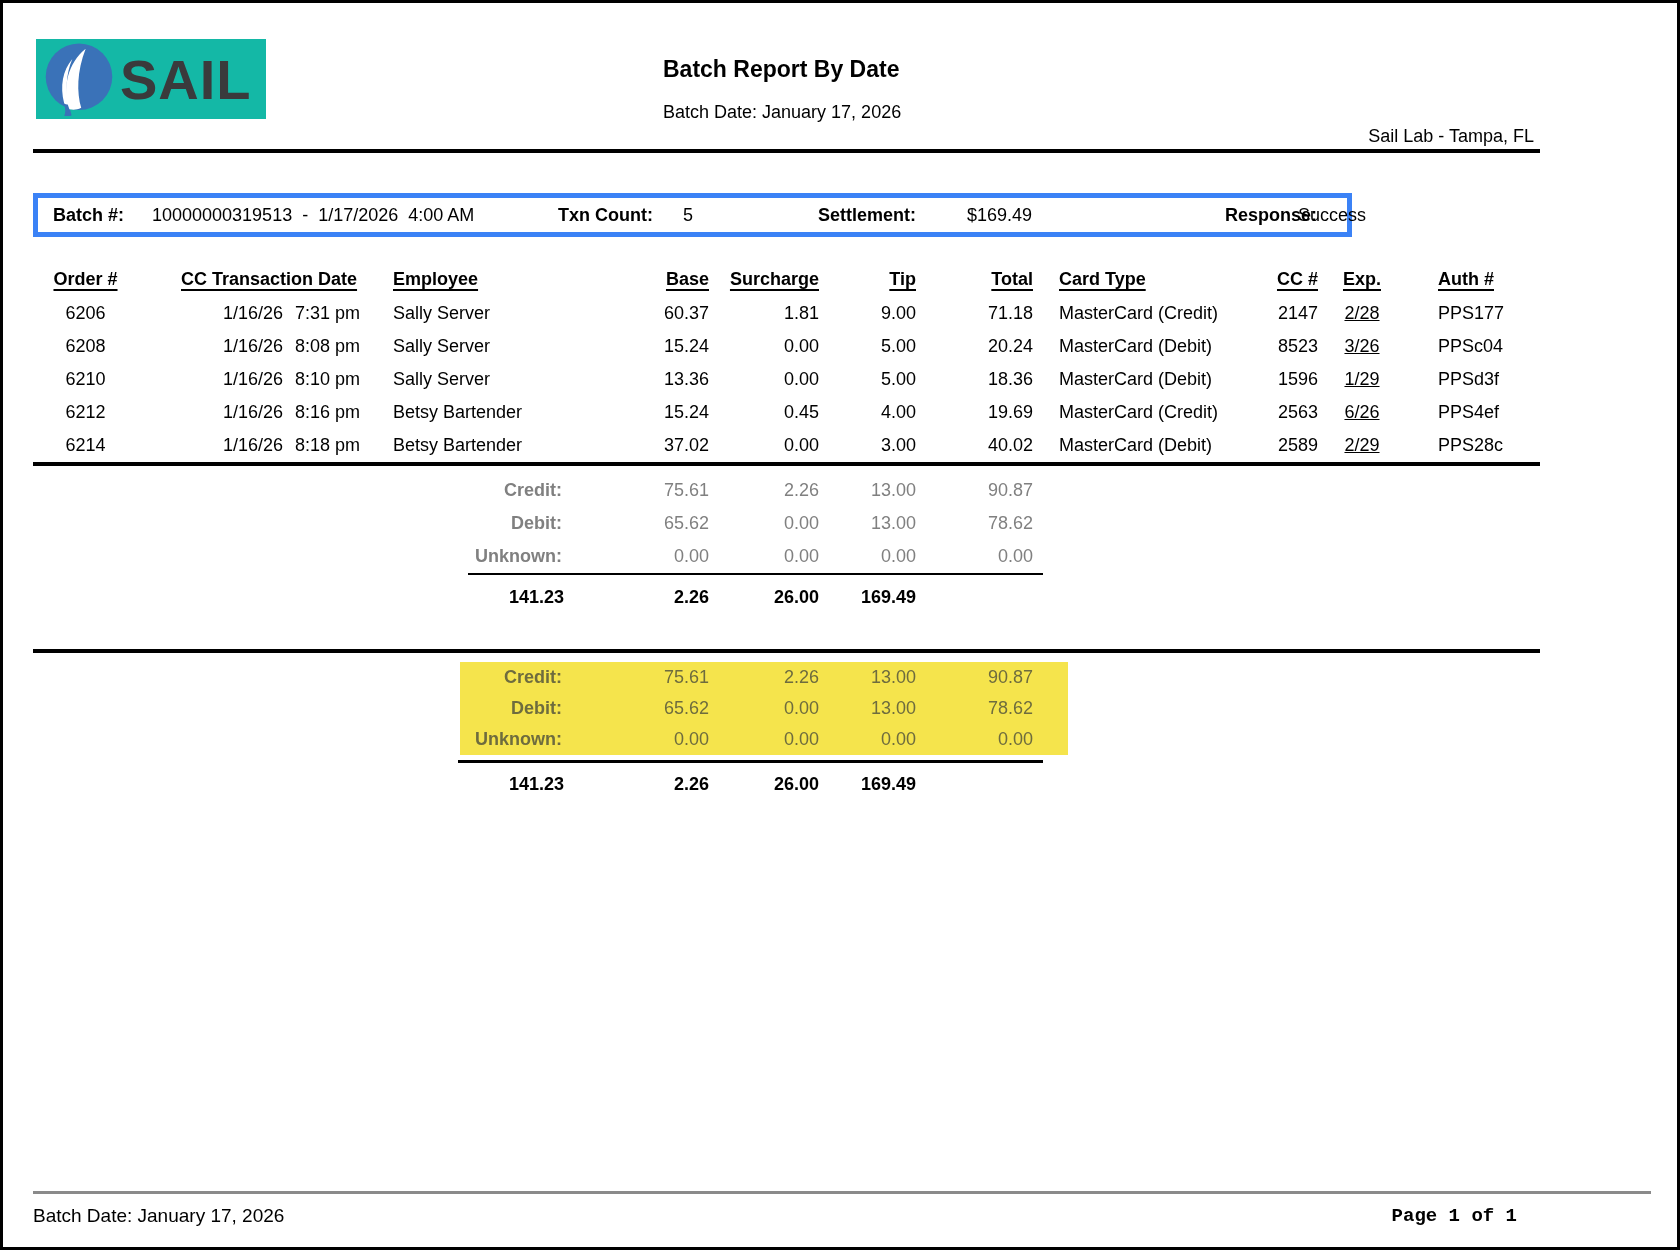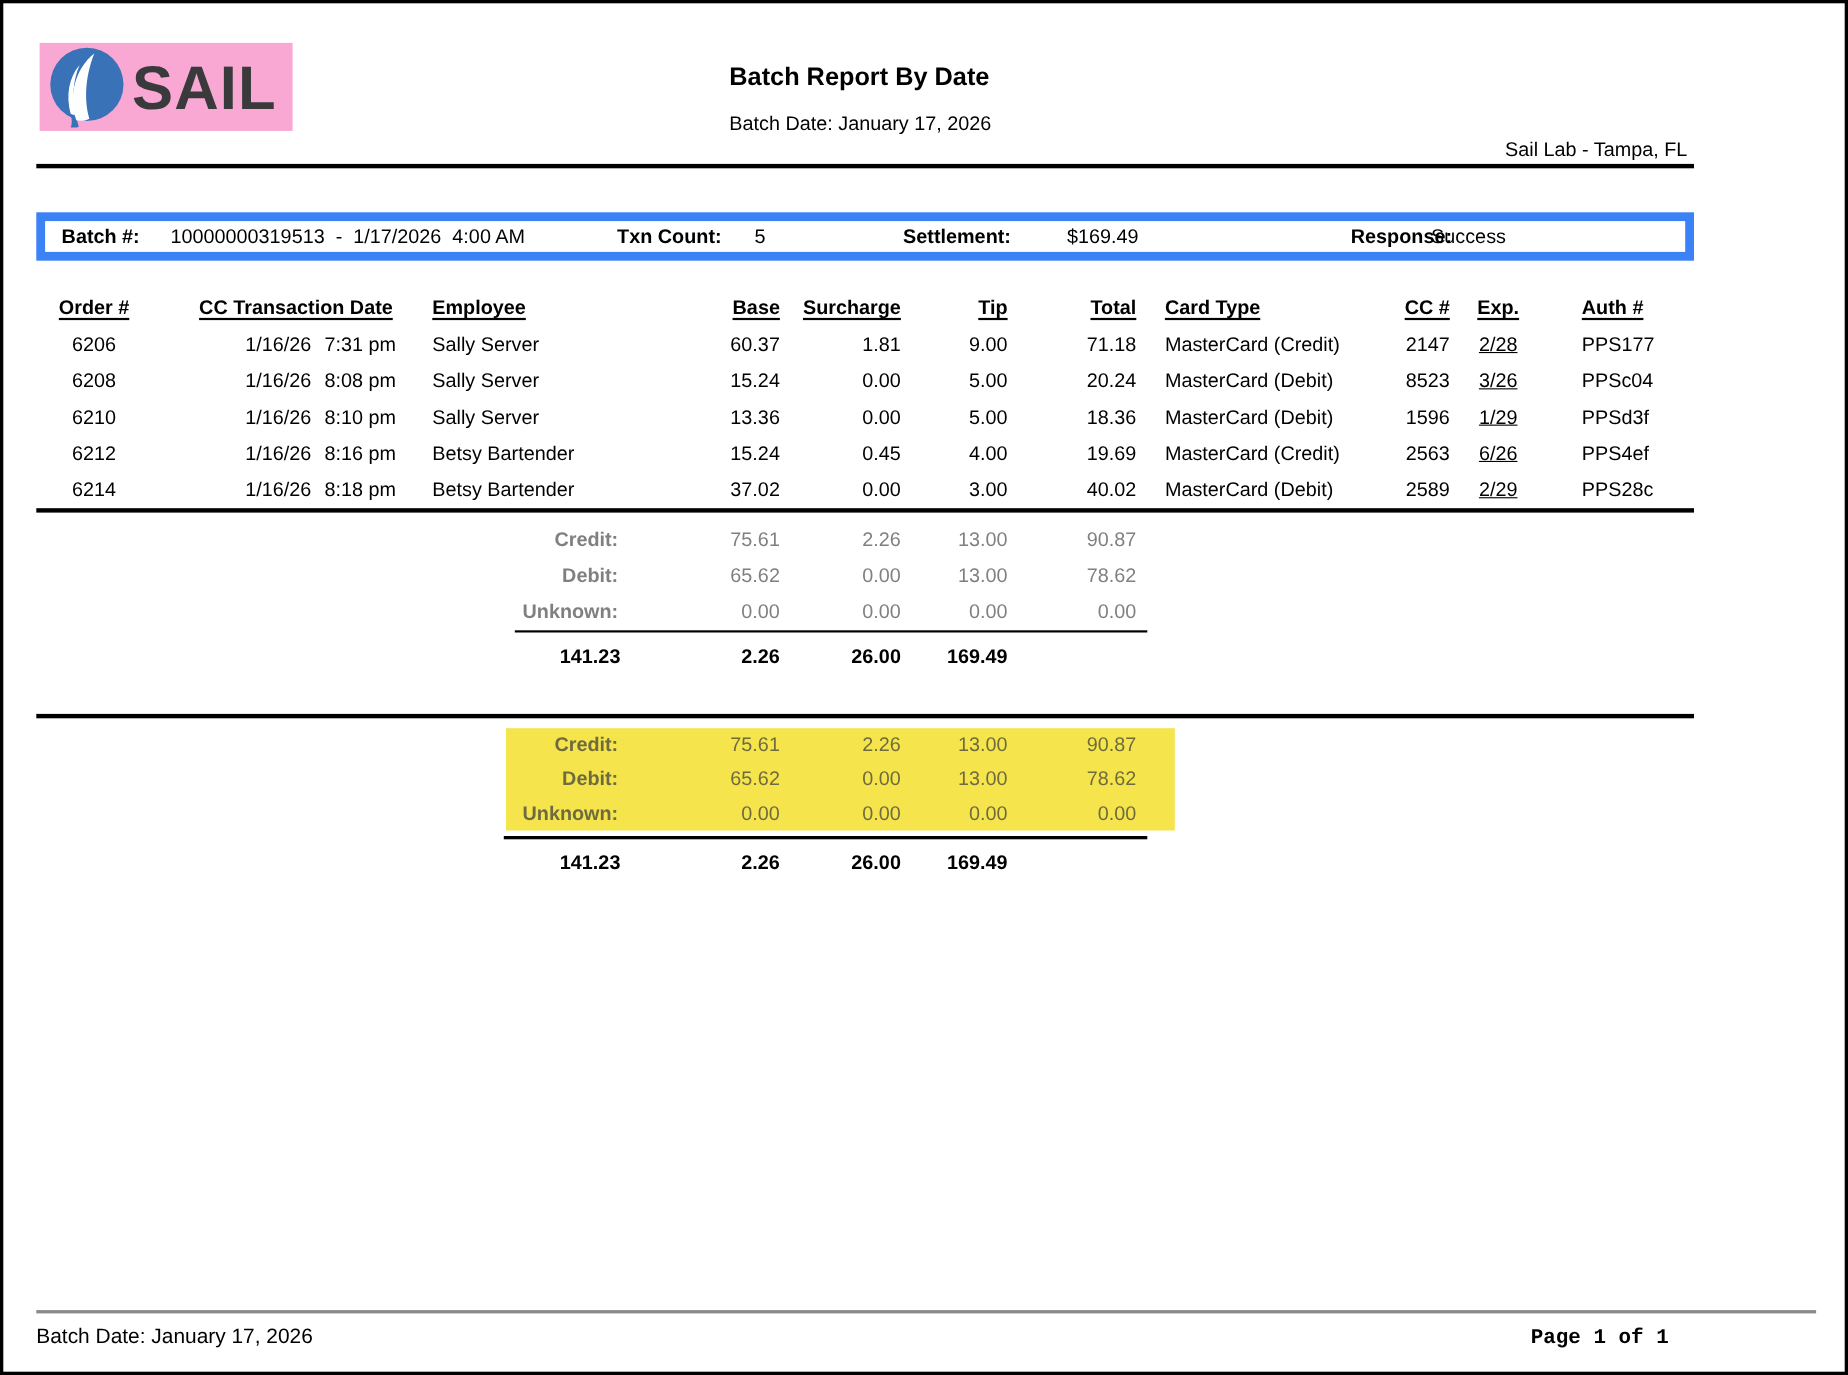--- a/index.html
+++ b/index.html
@@ -11,39 +11,39 @@
     box-sizing:border-box;
     font-family:"Liberation Sans", sans-serif;
     color:#000;
     overflow:hidden;
   }
 
   
   .logo {
     position:absolute; left:33px; top:36px;
     height:80px; padding:0 14px 0 6px;
-    background:#f9a8d4;
+    background:#14b8a6;
     display:flex; align-items:center; gap:4px;
   }
   .logo svg { width:74px; height:74px; display:block; }
   .sail-blue { fill:var(--logo-blue,#3a72b8); }
   .logo-text {
     font-size:56px; font-weight:bold; letter-spacing:1px;
     color:var(--logo-dark,#3a3a3c);
   }
   .report-title { position:absolute; left:660px; top:53px; font-size:23px; font-weight:bold; }
   .report-subtitle { position:absolute; left:660px; top:99px; font-size:18px; }
   .location { position:absolute; top:123px; right:143px; font-size:18px; }
   .rule { position:absolute; background:#000; }
   .rule-header { left:30px; top:146px; width:1507px; height:4px; }
 
   
   .batch-box {
-    position:absolute; left:30px; top:190px; width:1507px; height:44px;
-    border:8px solid #3b82f6; box-sizing:border-box;
+    position:absolute; left:30px; top:190px; width:1319px; height:44px;
+    border:5px solid #3b82f6; box-sizing:border-box;
   }
   .batch-box .item { position:absolute; top:50%; transform:translateY(-50%); font-size:18px; white-space:pre; }
   .lbl { font-weight:bold; }
   .bi-batch-label { left:15px; }
   .bi-batch-value { left:114px; }
   .bi-txn-label { left:520px; }
   .bi-txn-value { left:645px; }
   .bi-set-label { left:780px; }
   .bi-set-value { left:929px; }
   .bi-resp-label { left:1187px; }

